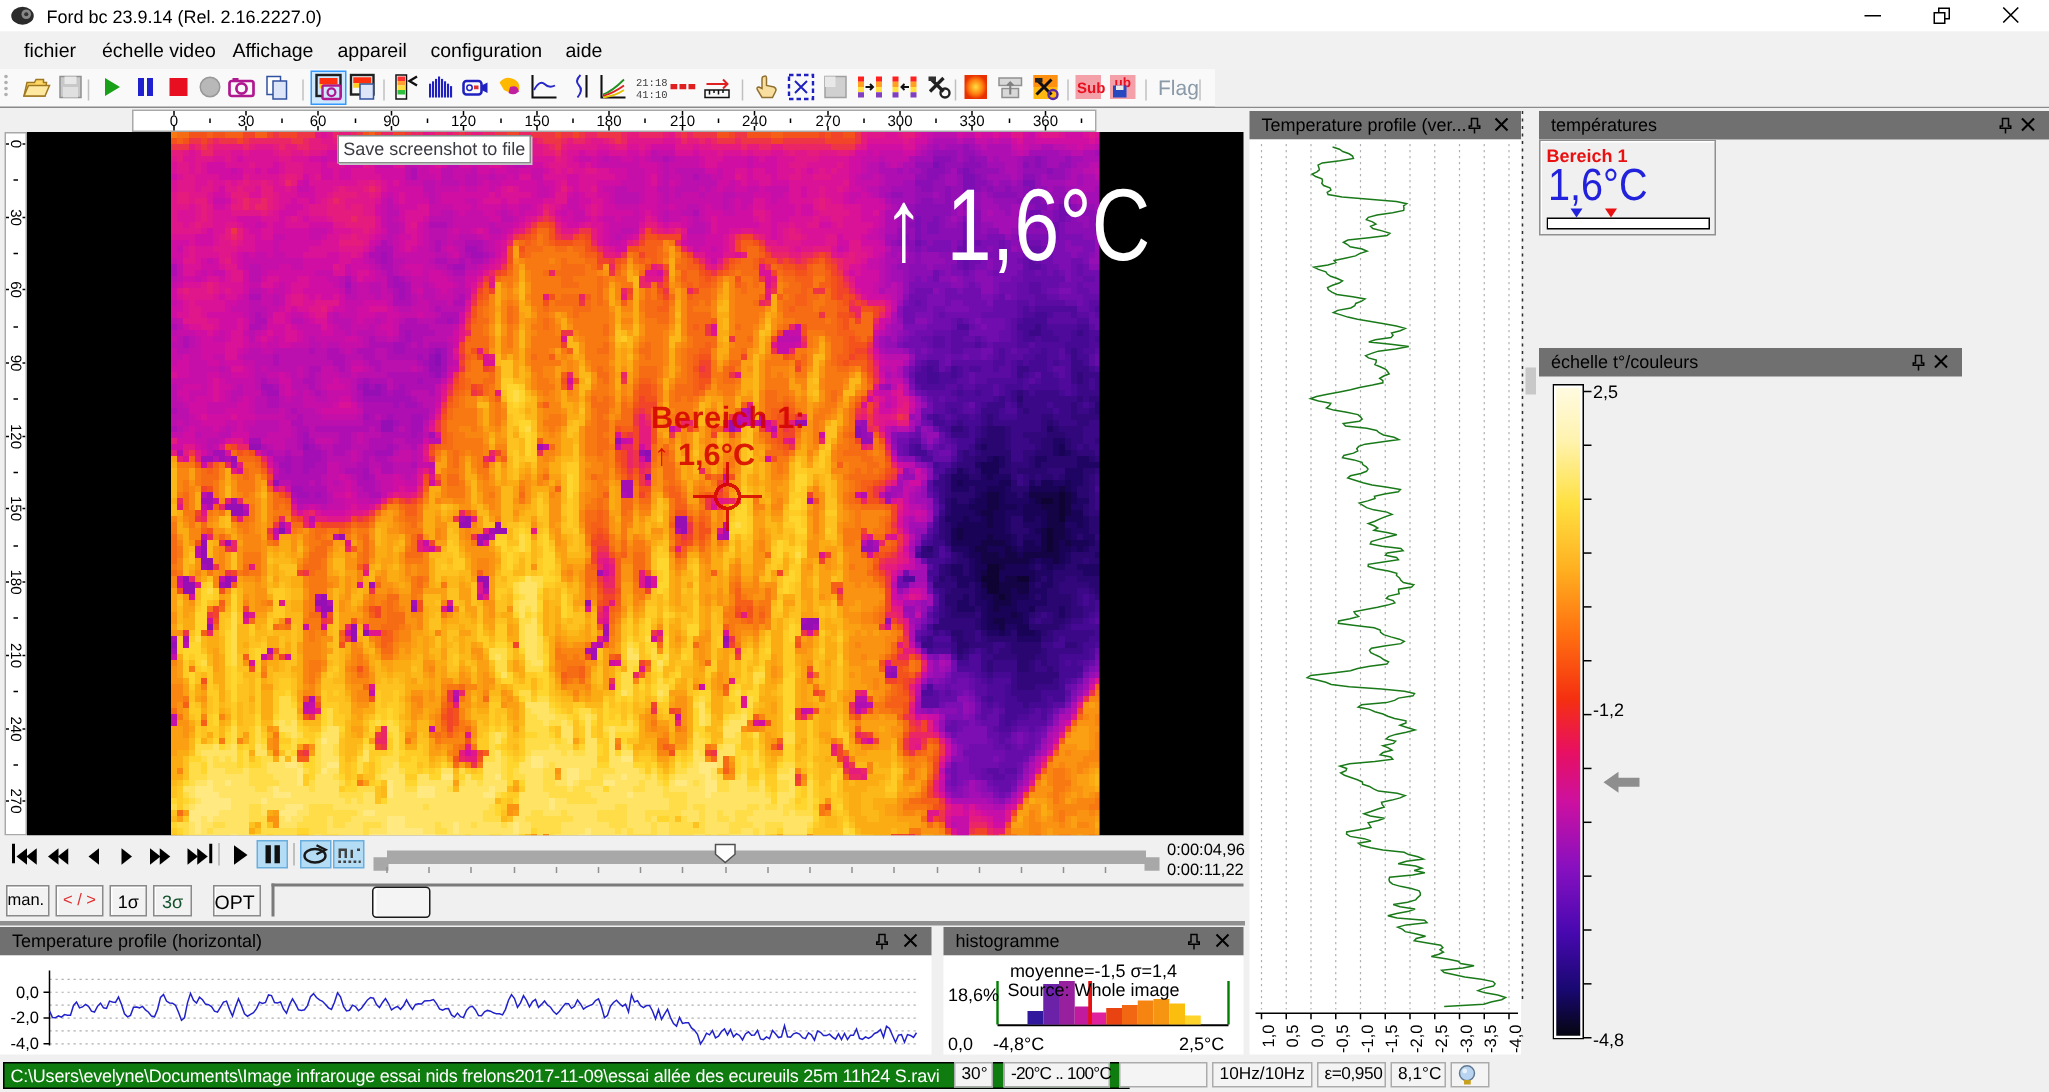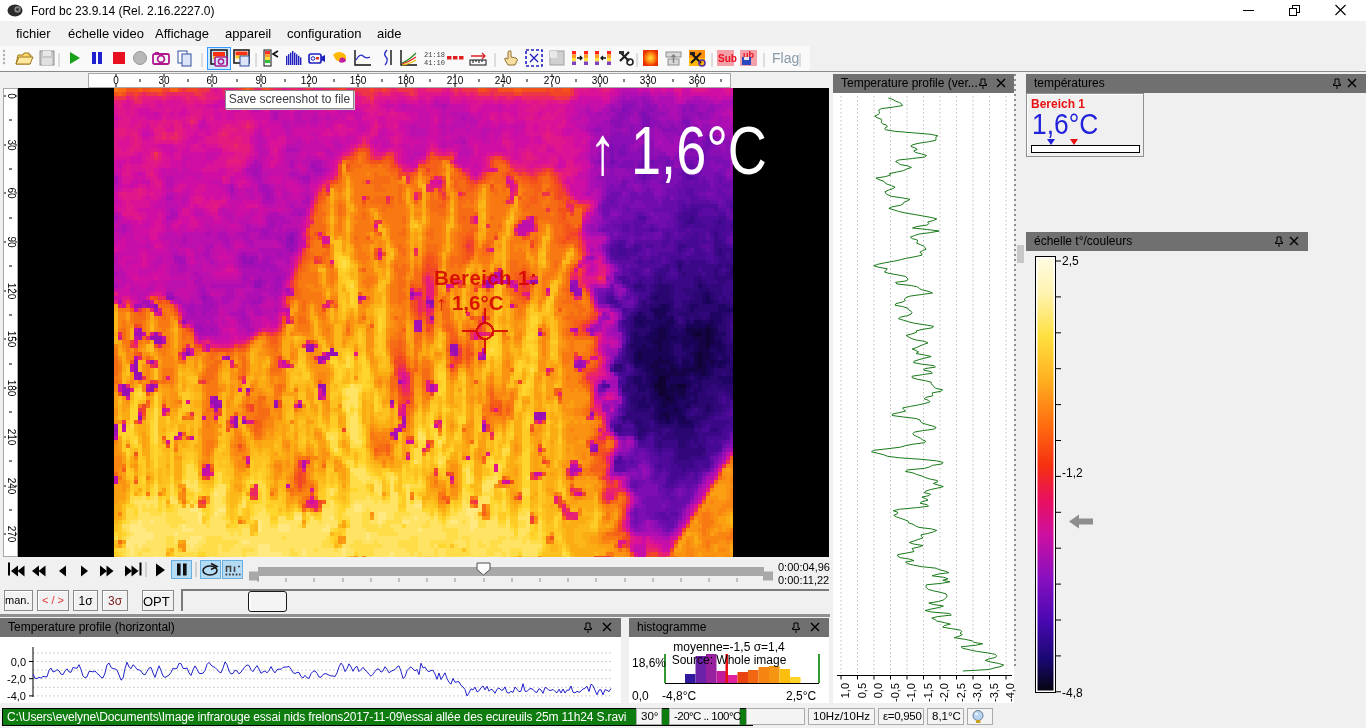--- a/index.html
+++ b/index.html
@@ -458,21 +458,21 @@
       <line x1="709" y1="21" x2="709" y2="25" stroke="#909090"></line>
       <line x1="737" y1="21" x2="737" y2="25" stroke="#909090"></line>
     </svg>
 <div class="abs" style="left:778px;top:4px;font-size:11px">0:00:04,96</div>
 <div class="abs" style="left:778px;top:17px;font-size:11px">0:00:11,22</div>
 </div>
 <div class="abs" style="left:0;top:588px;width:829px;height:26px;background:#f0f0f0">
 <div class="abs" style="left:4px;top:2px;width:29px;height:21px;background:#f2f2f2;border:1px solid #8a8a8a;box-shadow:inset 1px 1px 0 #fff;font-size:11px;color:#000;padding-top:3px">man.</div>
 <div class="abs" style="left:37px;top:2px;width:32px;height:21px;background:#f2f2f2;border:1px solid #8a8a8a;box-shadow:inset 1px 1px 0 #fff;font-size:11px;color:#e03030;text-align:center;padding-top:3px">&lt; / &gt;</div>
 <div class="abs" style="left:73px;top:2px;width:25px;height:21px;background:#f2f2f2;border:1px solid #8a8a8a;box-shadow:inset 1px 1px 0 #fff;font-size:12px;color:#000;text-align:center;padding-top:3px">1σ</div>
-<div class="abs" style="left:102px;top:2px;width:26px;height:21px;background:#f2f2f2;border:1px solid #8a8a8a;box-shadow:inset 1px 1px 0 #fff;font-size:12px;color:#7f1d1d;text-align:center;padding-top:3px">3σ</div>
+<div class="abs" style="left:102px;top:2px;width:26px;height:21px;background:#f2f2f2;border:1px solid #8a8a8a;box-shadow:inset 1px 1px 0 #fff;font-size:12px;color:#14532d;text-align:center;padding-top:3px">3σ</div>
 <div class="abs" style="left:142px;top:2px;width:32px;height:21px;background:#f2f2f2;border:1px solid #8a8a8a;box-shadow:inset 1px 1px 0 #fff;font-size:13px;color:#000;text-align:left;padding-top:3px">OPT</div>
 <div class="abs" style="left:181px;top:1px;width:648px;height:1.5px;background:#7a7a7a"></div>
 <div class="abs" style="left:181px;top:1px;width:1.5px;height:22px;background:#7a7a7a"></div>
 <div class="abs" style="left:248px;top:3px;width:39px;height:21px;background:#f4f4f4;border:1.5px solid #1a1a1a;border-radius:3px;box-shadow:inset 2px 0 0 #fff"></div>
 </div>
 <div class="abs" style="left:0;top:614px;width:830px;height:3px;background:#909090"></div>
 <div class="phdr" style="left:0;top:618px;width:621px">Temperature profile (horizontal)<svg class="abs" style="right:28px;top:4px" width="10" height="12">
       <path d="M3 1 L7 1 L7 6 L8.5 6 L8.5 7.5 L1.5 7.5 L1.5 6 L3 6 Z M5 7.5 L5 11" stroke="#000" fill="none"></path>
     </svg><svg class="abs" style="right:8px;top:4px" width="11" height="11">
       <path d="M1 1 L9 9 M9 1 L1 9" stroke="#000" stroke-width="1.4"></path>

